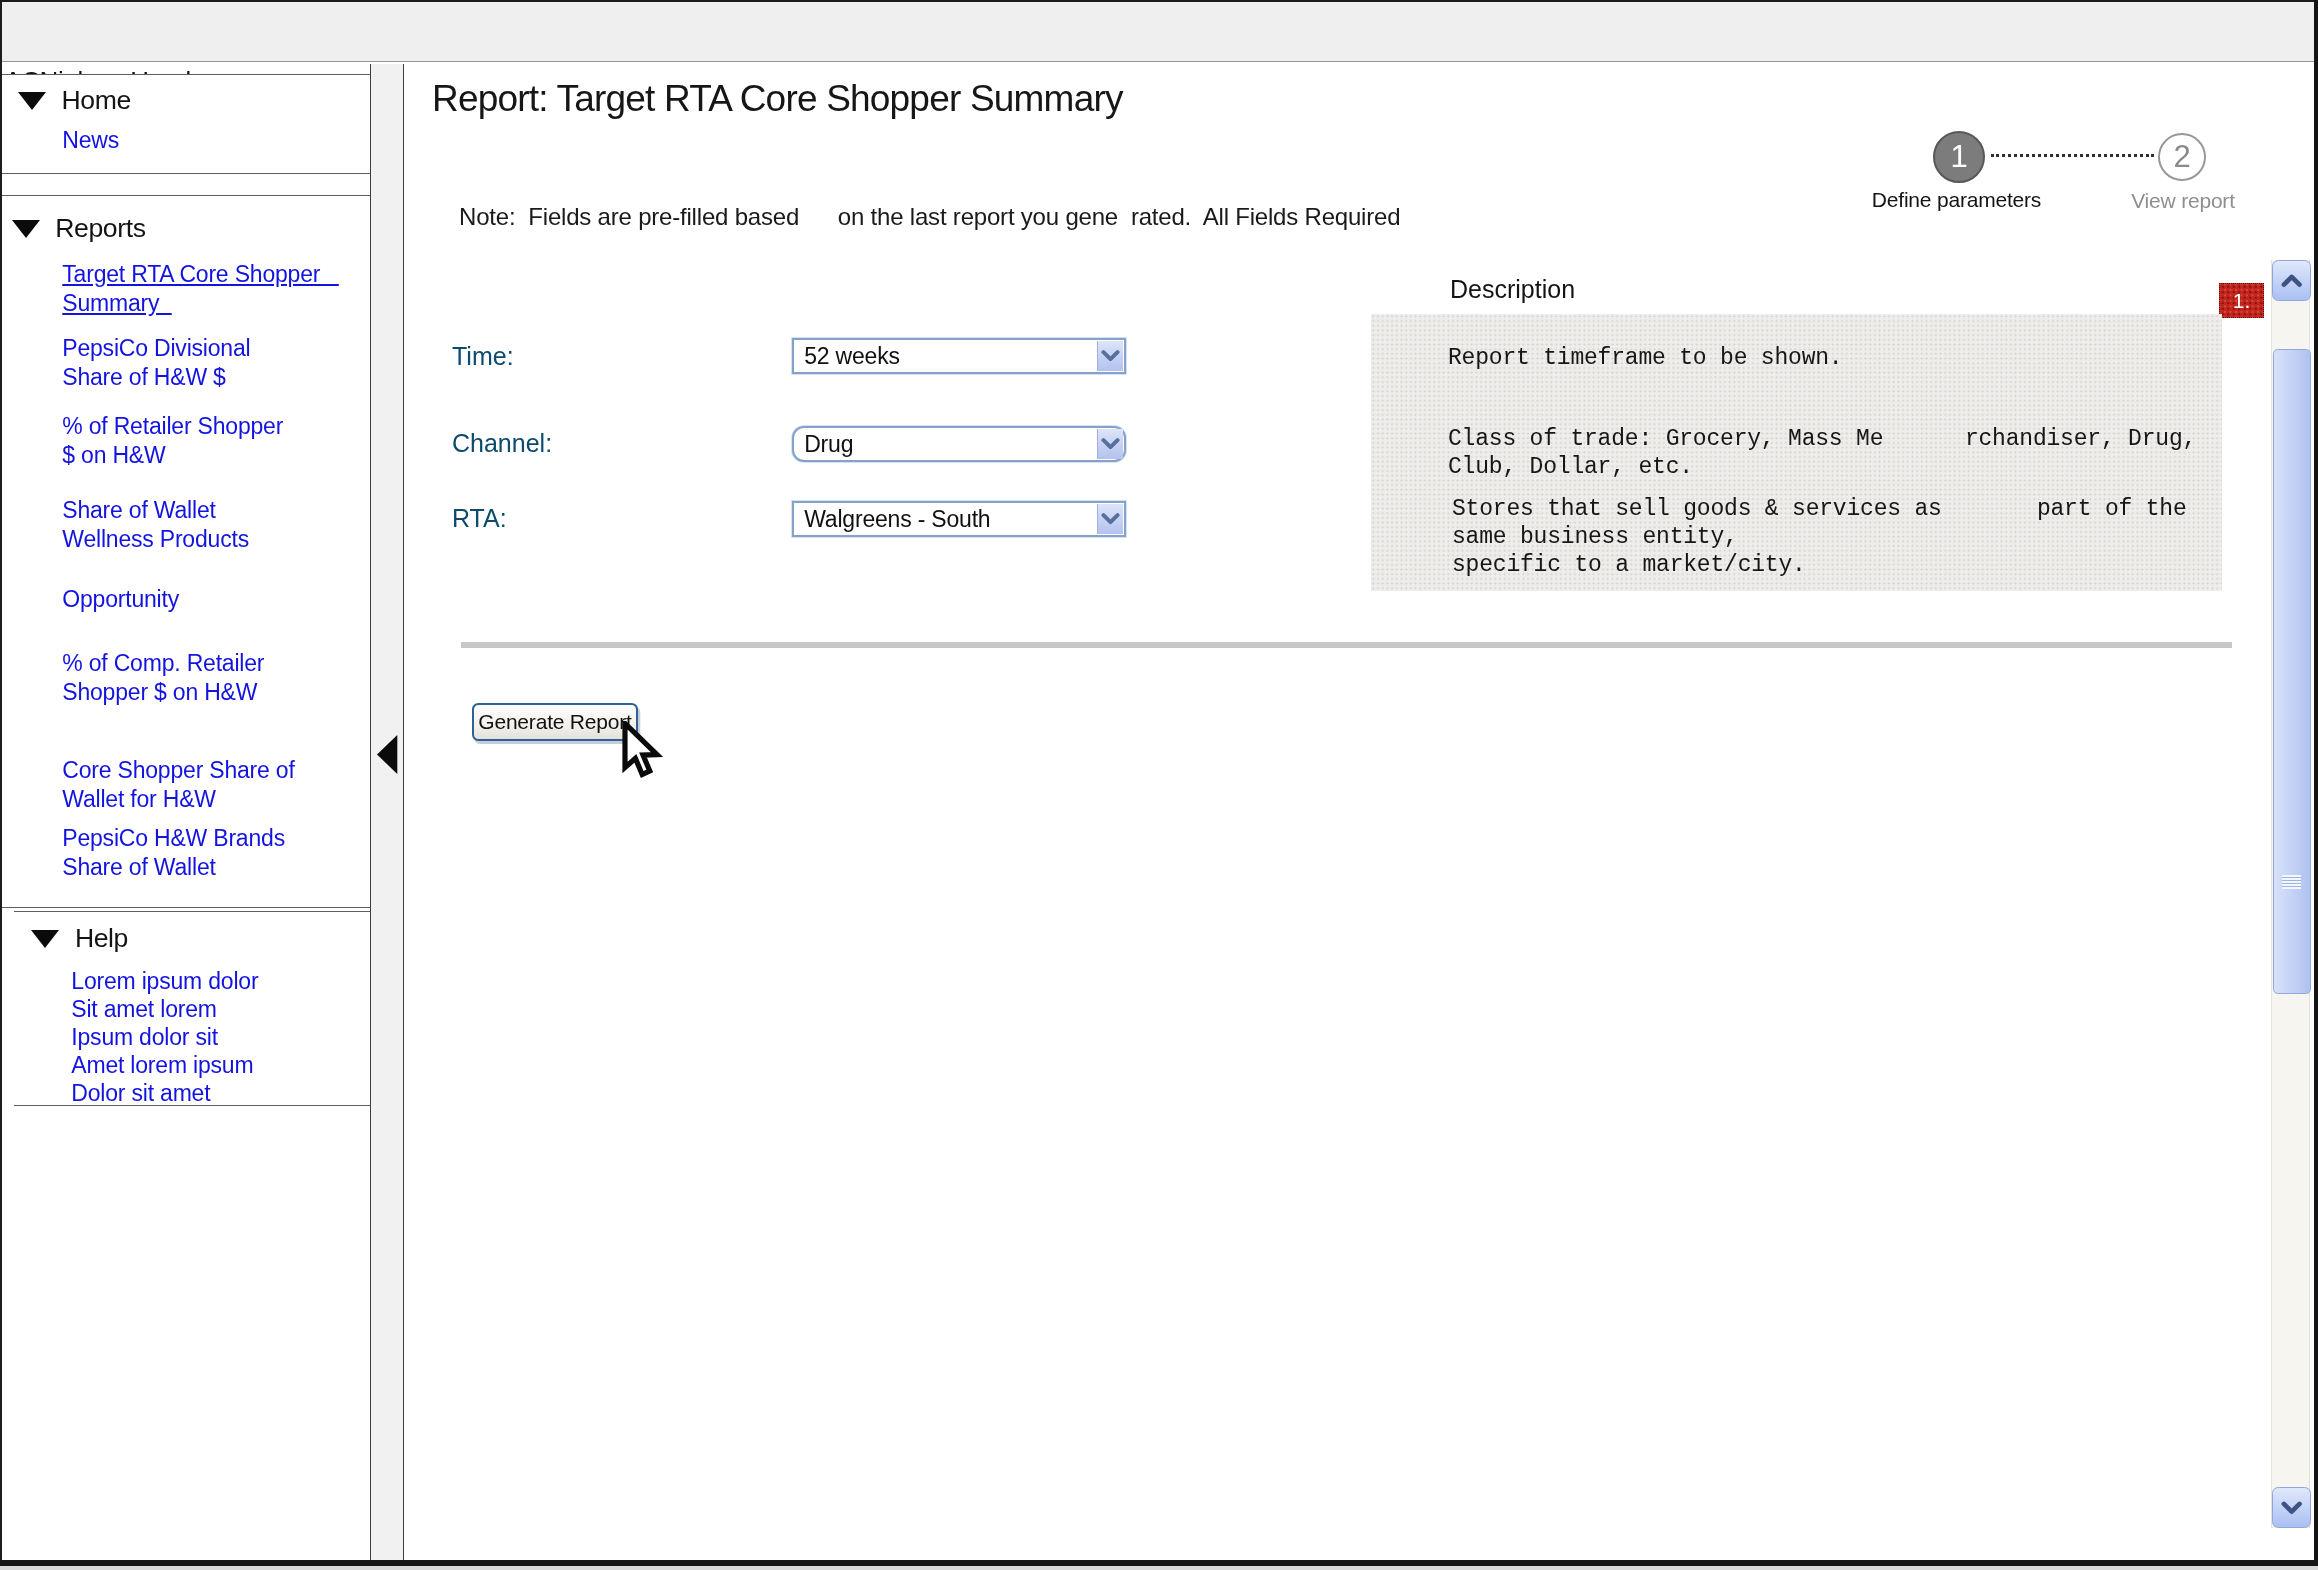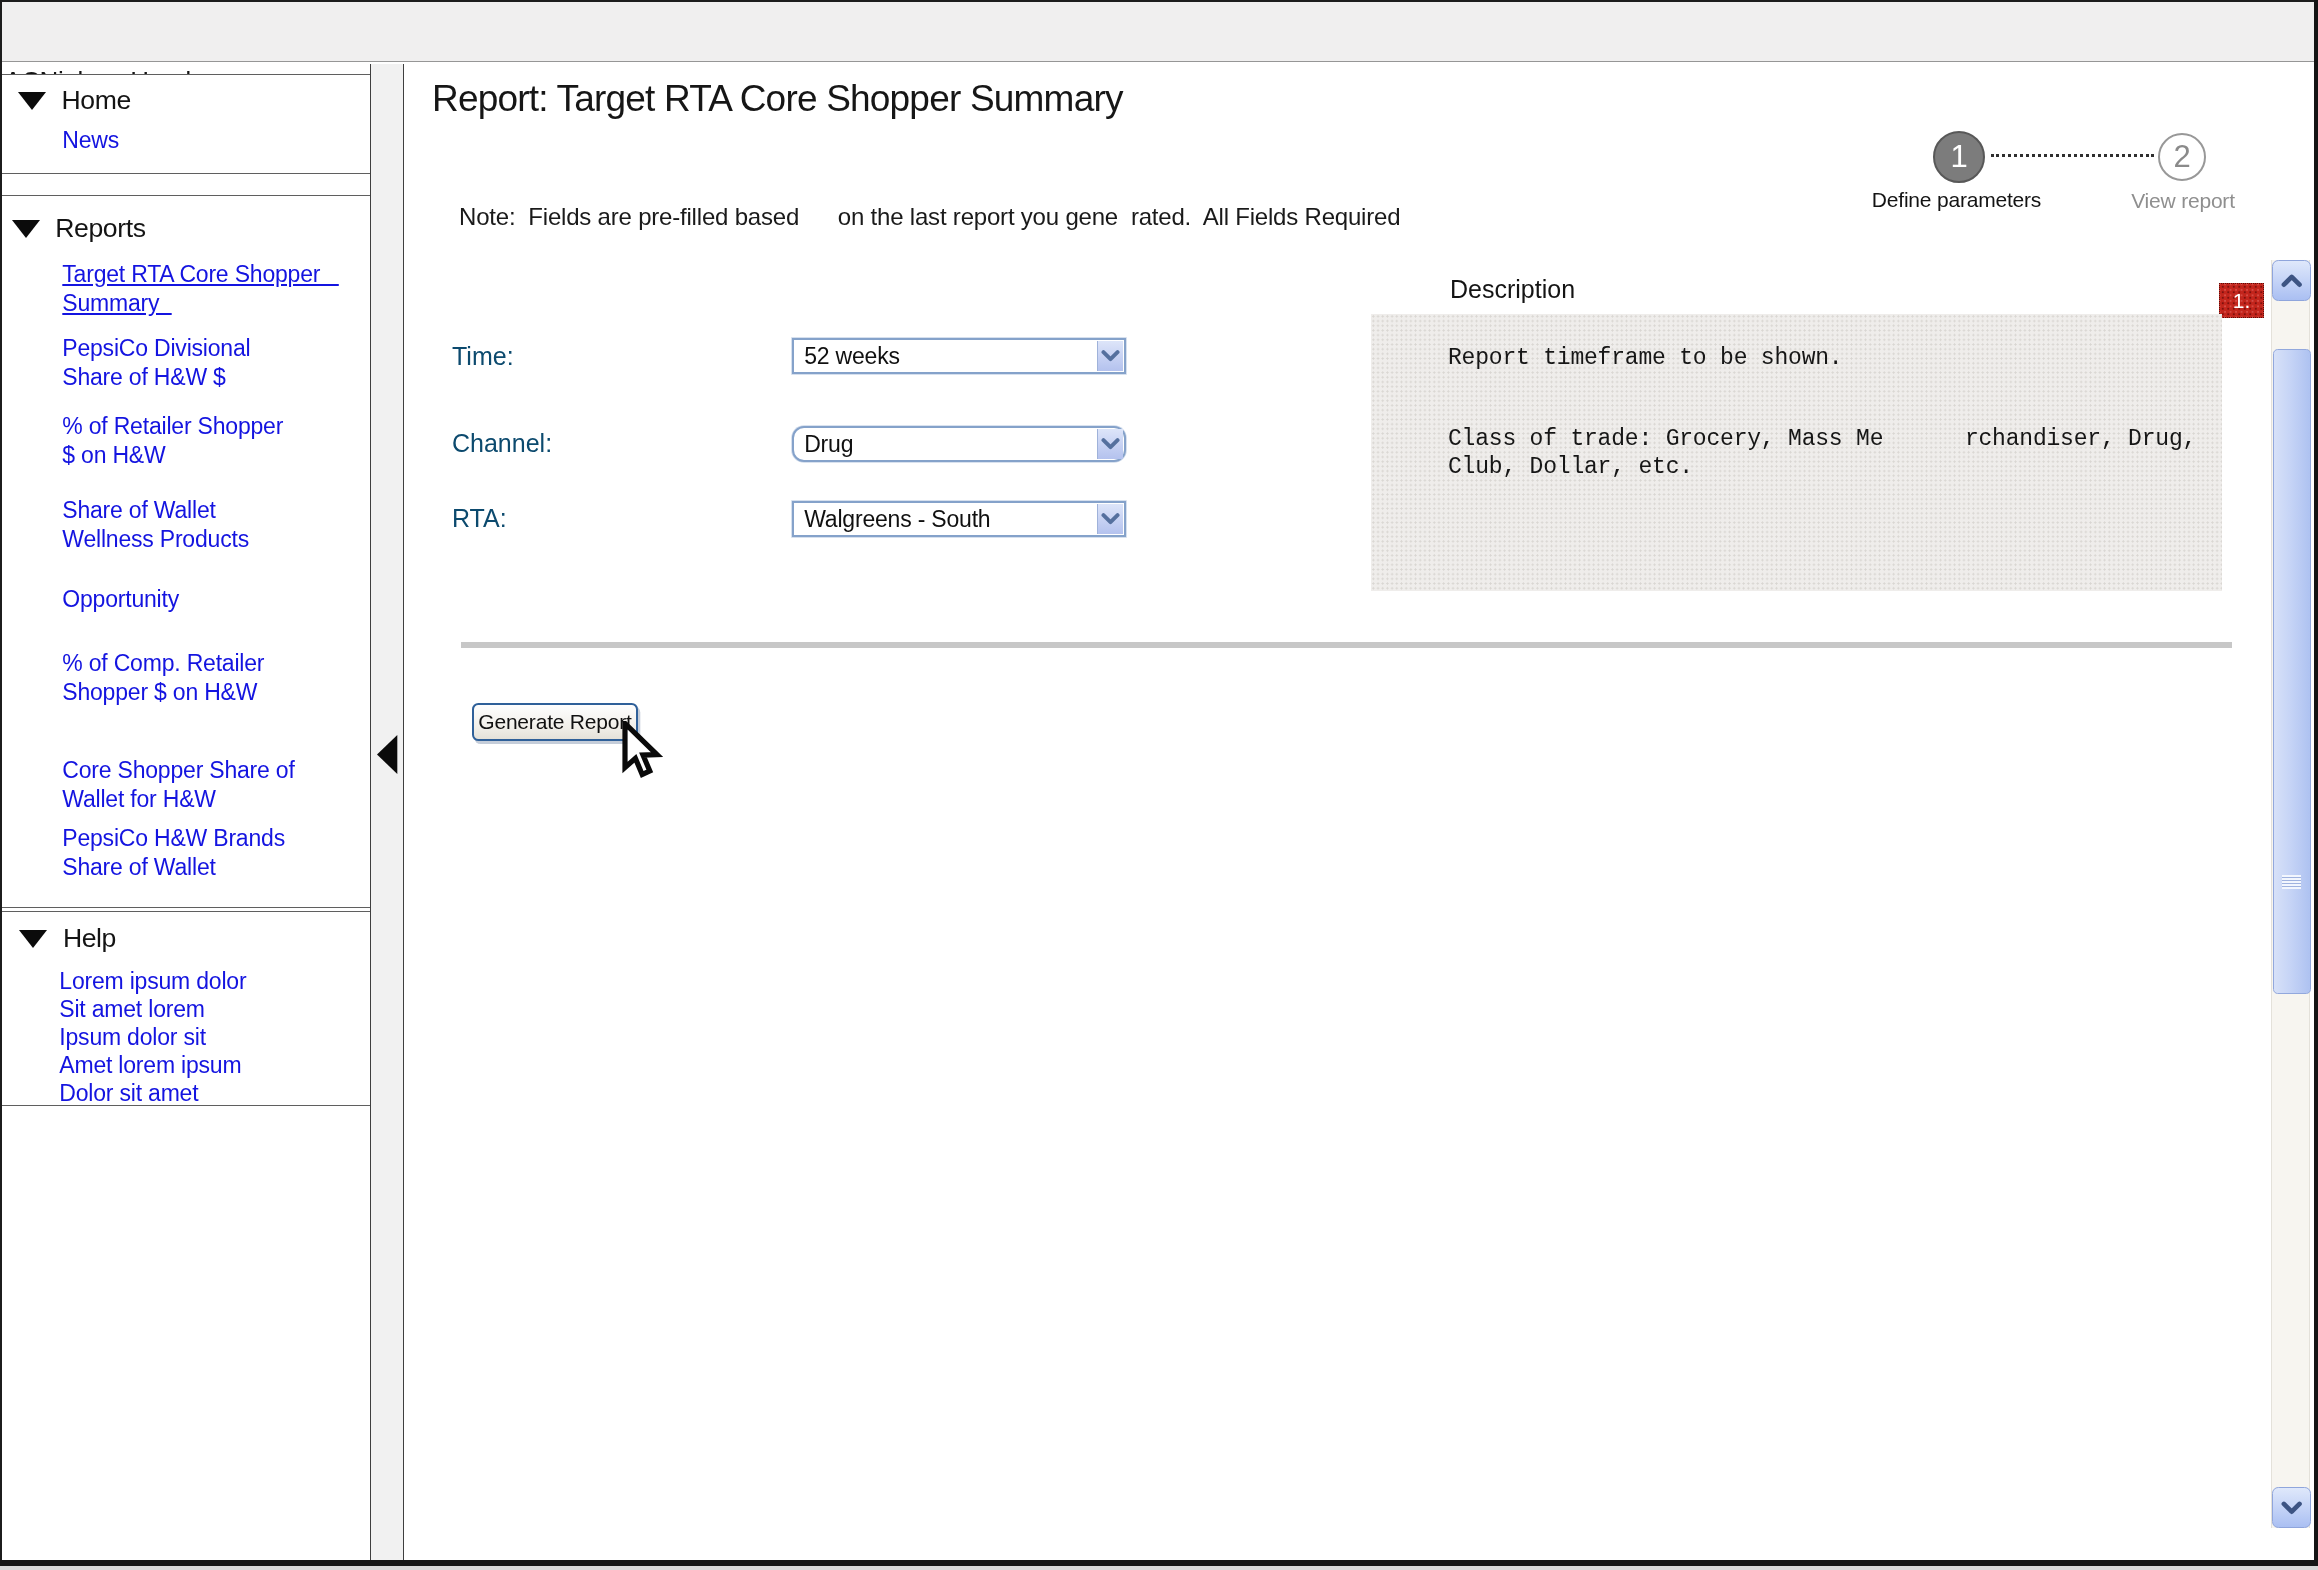--- a/index.html
+++ b/index.html
@@ -14,21 +14,21 @@
   .bar-gray{position:absolute;left:0;top:1566px;width:2319px;height:4.7px;background:#d8d8d8;}
 
   
   .header{position:absolute;left:2.3px;top:2.3px;width:2312px;height:60px;background:#f0efef;border-bottom:1.6px solid #969696;}
   .header .title{position:absolute;left:2px;top:17px;font-size:26px;color:#141414;letter-spacing:-0.4px;margin-top:47px;}
 
   
   .side-box{position:absolute;left:2.3px;width:369px;background:#ffffff;border:1.6px solid #5f5f5f;border-left:none;}
   #home-box{top:74px;height:100px;}
   #reports-box{top:195px;height:713px;}
-  #help-box{top:911px;height:195px;}
+  #help-box{top:911px;height:195px;margin-left:12px;}
   .section-head{position:absolute;display:flex;align-items:center;gap:15.6px;color:#141414;font-size:26.6px;letter-spacing:-0.4px;}
   .tri-down{width:28px;height:18px;display:block;}
   .s-link{position:absolute;color:#1414e0;font-size:23px;line-height:29px;white-space:pre-line;letter-spacing:-0.2px;cursor:pointer;}
   .s-link.active{text-decoration:underline;}
   .help-link{line-height:28px;}
 
   
   .divider{position:absolute;left:370px;top:64px;width:34px;height:1496px;background:#f1f1f1;border-left:1.6px solid #3f3f3f;border-right:1.6px solid #3f3f3f;}
   .collapse-tri{position:absolute;left:6.3px;top:671px;width:20.3px;height:39px;display:block;cursor:pointer;}
 
@@ -178,20 +178,22 @@
           <polyline points="3,4 12,13 21,4" fill="none" stroke="#55709e" stroke-width="5" stroke-linecap="round" stroke-linejoin="round"></polyline>
         </svg>
     </div>
   </div>
 
   <div class="desc-head">Description</div>
   <div class="badge">1.</div>
   <div class="desc-box">
     <div class="desc-p" id="desc-p1">Report timeframe to be shown.</div>
     <div class="desc-p" id="desc-p2">Class of trade: Grocery, Mass Me      rchandiser, Drug, Club, Dollar, etc.</div>
+    <div class="desc-p" id="desc-p3">Stores that sell goods &amp; services as       part of the same business entity,
+specific to a market/city.</div>
   </div>
 
   <div class="h-rule"></div>
 
   <div class="gen-btn">Generate Report</div>
   <svg class="cursor" viewBox="0 0 24 30">
     <polygon points="3,1 3,23 8.2,18.4 11.6,26.5 15.4,24.7 12,16.8 19,16.6" fill="#ffffff" stroke="#0a0a0a" stroke-width="2.6" stroke-linejoin="miter"></polygon>
   </svg>
 
   <div class="scrollbar">

